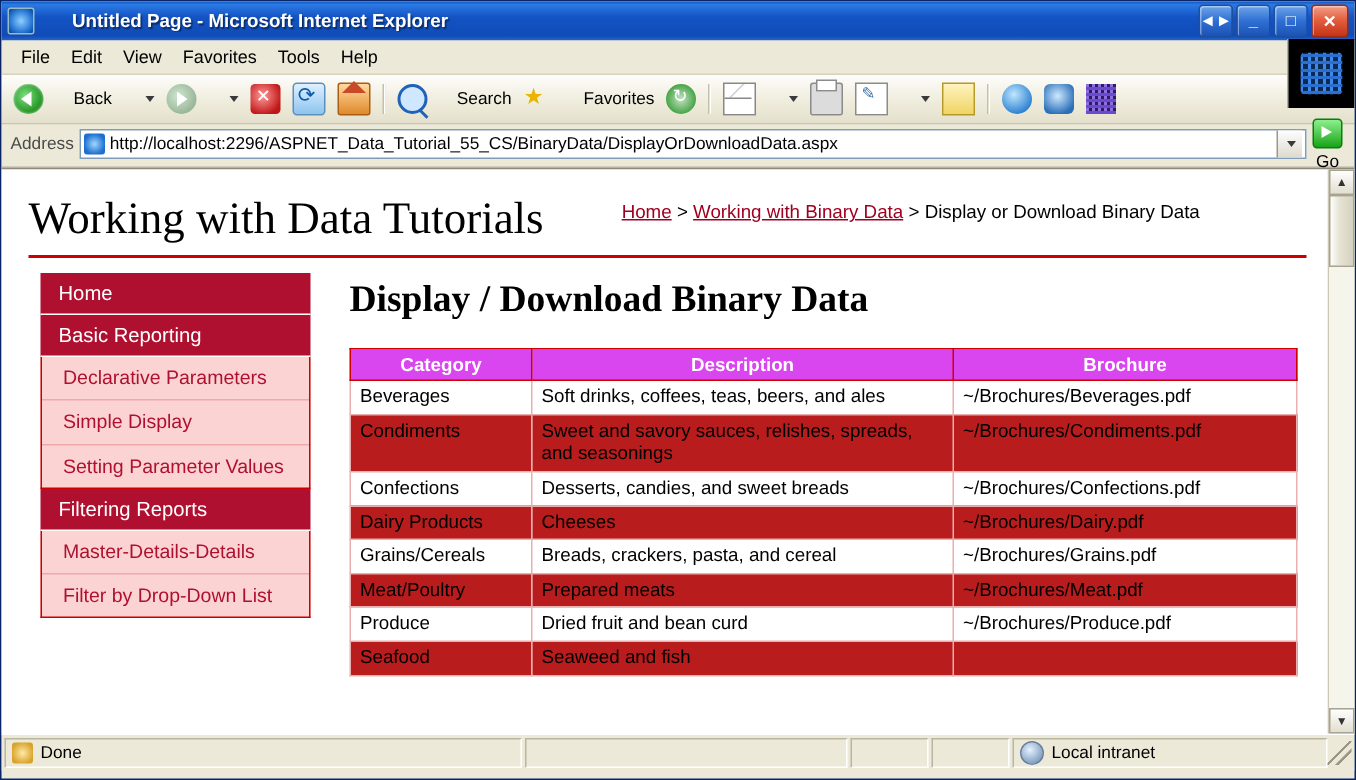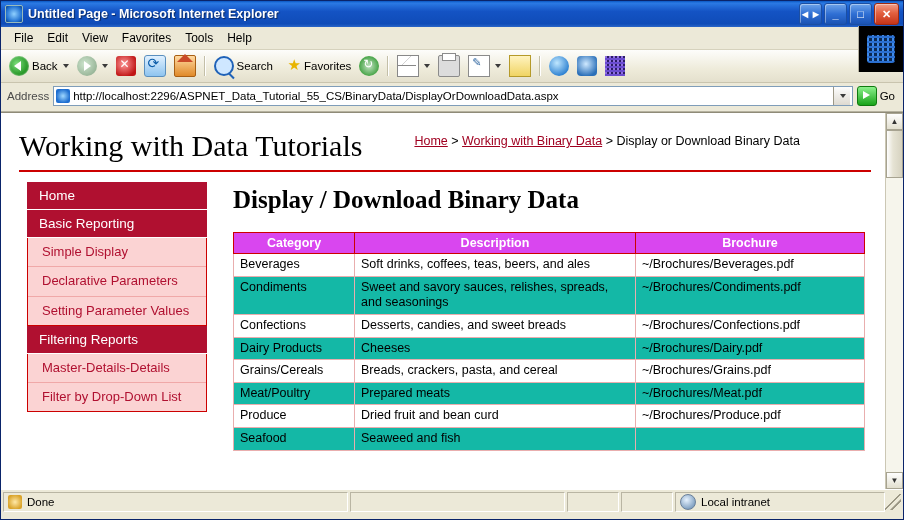--- a/index.html
+++ b/index.html
@@ -21,20 +21,21 @@
     overflow: hidden;
   }
   
   .titlebar {
     height: 26px;
     background: linear-gradient(to bottom, #0a57c2 0%, #2b7ae4 8%, #1453c4 40%, #0f4cb8 88%, #2a66c8 100%);
     display: flex;
     align-items: center;
     padding: 0 2px 0 4px;
     box-sizing: border-box;
+    gap: 20px;
   }
   .titlebar .ticon {
     width: 16px; height: 16px;
     background: #f0f0f0;
     border: 1px solid #9bb;
     margin-right: 5px;
     position: relative;
     border-radius: 2px;
     background: radial-gradient(circle at 50% 50%, #8fd0ff 0%, #1f6fd0 70%, #0b3f86 100%);
   }
@@ -100,21 +101,21 @@
   .toolbar {
     height: 32px;
     background: linear-gradient(to bottom, #fdfdfb, #eeebda 60%, #e4e0cd);
     display: flex;
     align-items: center;
     padding: 0 4px;
     border-bottom: 1px solid #c9c4ae;
     font-size: 11.5px;
     white-space: nowrap;
   }
-  .tb-item { display: flex; align-items: center; padding: 2px 4px; gap: 3px; text-align: right; }
+  .tb-item { display: flex; align-items: center; padding: 2px 4px; gap: 20px; }
   .tb-sep { width: 1px; height: 20px; background: #c3bfa8; margin: 0 4px; border-right: 1px solid #fff; }
   .arrow-dn {
     width: 0; height: 0;
     border-left: 3px solid transparent;
     border-right: 3px solid transparent;
     border-top: 4px solid #3a3a3a;
     margin-left: 2px;
   }
   .ico { width: 20px; height: 20px; position: relative; display:inline-block; }
   .ico.back {
@@ -229,21 +230,21 @@
     color: #000;
     white-space: nowrap;
     overflow: hidden;
   }
   .addr-input .drop {
     width: 16px; height: 18px;
     background: linear-gradient(to bottom, #fdfdfd, #dedad0);
     border-left: 1px solid #9c9887;
     display: flex; align-items: center; justify-content: center;
   }
-  .go-btn { display: flex; align-items: center; gap: 3px; font-size: 11.5px; padding-right: 4px;}
+  .go-btn { display: flex; align-items: center; gap: 3px; font-size: 11.5px; padding-right: 4px; flex-direction: column;}
   .go-ico {
     width: 18px; height: 18px; border-radius: 3px;
     background: linear-gradient(to bottom, #8cf08c, #19a319);
     border: 1px solid #0f7a0f;
     position: relative;
   }
   .go-ico:after {
     content:""; position:absolute; left: 5px; top: 4px;
     border-top: 4px solid transparent; border-bottom: 4px solid transparent;
     border-left: 7px solid #fff;
@@ -338,21 +339,21 @@
     border: 1px solid #c00;
     text-align: center;
   }
   table.grid td {
     padding: 3px 6px;
     border: 1px solid #e9aeae;
     vertical-align: top;
     color: #000;
     line-height: 1.25;
   }
-  table.grid tr.alt td { background: #14b8a6; }
+  table.grid tr.alt td { background: #b91c1c; }
   table.grid tr.norm td { background: #fff; }
   
   .vscroll {
     width: 17px;
     background: #f1efe2;
     border-left: 1px solid #cbc7b4;
     display: flex;
     flex-direction: column;
   }
   .sb-btn {
@@ -529,22 +530,22 @@
             <span>&gt;</span>
             <span>Display or Download Binary Data</span>
           </div>
         </div>
 
         <div class="content-row">
           <div class="sidebar">
             <div class="nav-top">Home</div>
             <div class="nav-top">Basic Reporting</div>
             <div class="nav-sub-group">
+              <div class="nav-sub">Declarative Parameters</div>
               <div class="nav-sub">Simple Display</div>
-              <div class="nav-sub">Declarative Parameters</div>
               <div class="nav-sub">Setting Parameter Values</div>
             </div>
             <div class="nav-top">Filtering Reports</div>
             <div class="nav-sub-group">
               <div class="nav-sub">Master-Details-Details</div>
               <div class="nav-sub">Filter by Drop-Down List</div>
             </div>
           </div>
 
           <div class="main">

